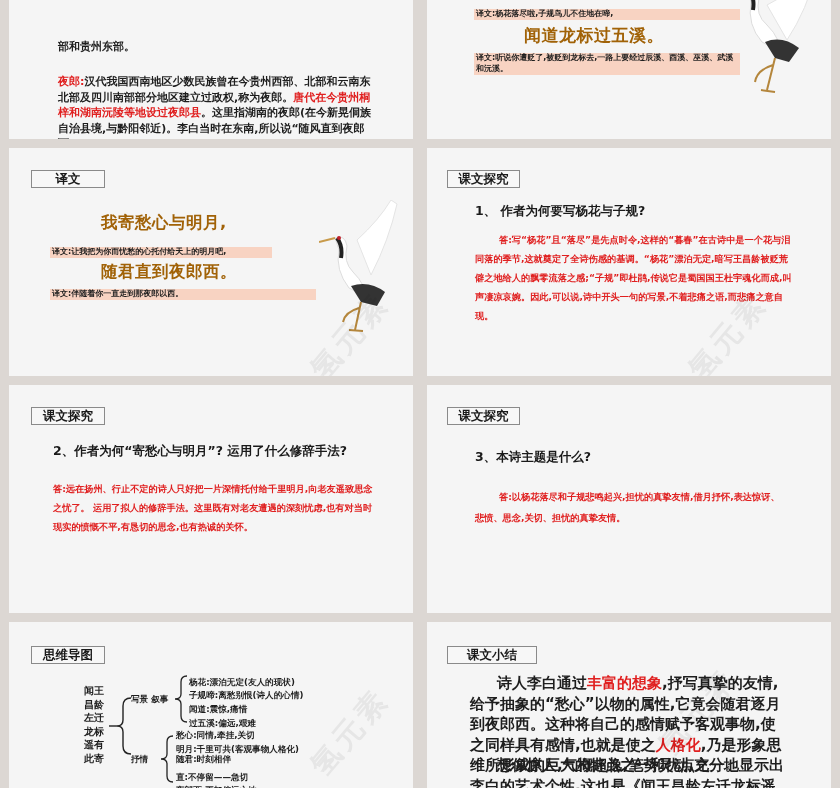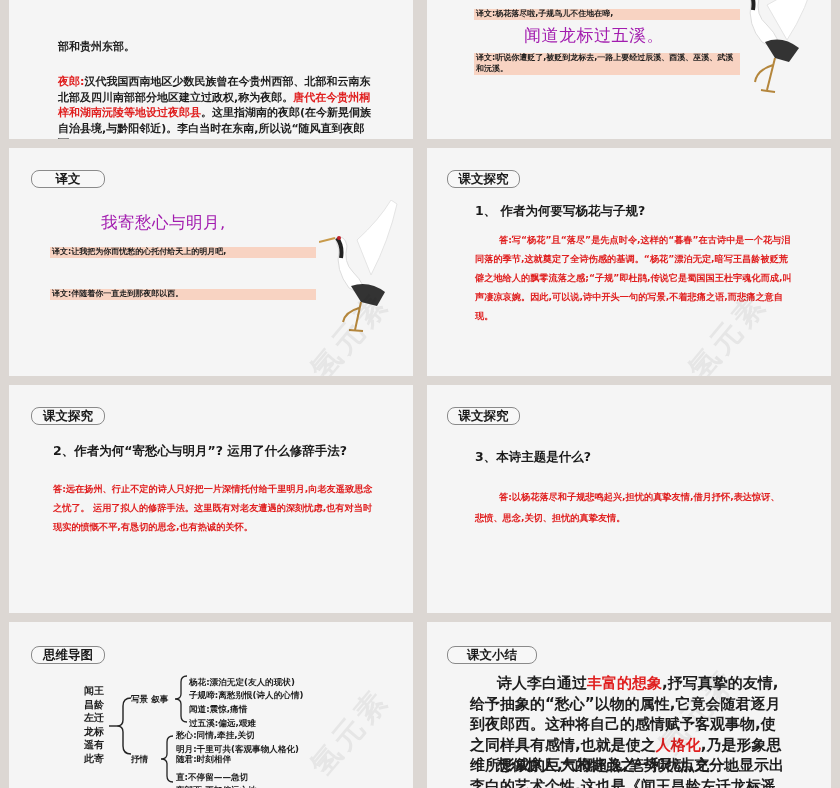--- a/index.html
+++ b/index.html
@@ -19,35 +19,35 @@
   .row1 { top: -90px; height: 229px; }
   .row2 { top: 148px; height: 228px; }
   .row3 { top: 385px; height: 228px; }
   .row4 { top: 622px; height: 228px; }
 
   .pill {
     position: absolute;
     left: 22px; top: 22px;
     height: 18px;
     border: 1px solid #8a8a8a;
-    border-radius: 8px;
+    border-radius: 0;
     font-weight: bold;
     font-size: 12.5px;
     color: #1a1a1a;
     line-height: 16px;
     text-align: center;
     background: #f7f7f7;
   }
   .red { color: #e02020; }
 
   
   .s1 { font-size: 11px; font-weight: bold; line-height: 15.5px; color: #1e1e1e; position: absolute; left: 49px; width: 320px; margin-top: 47px; }
 
   
-  .poem-line { position: absolute; font-weight: normal; color: #a21caf; font-size: 16.5px; letter-spacing: 0.5px; }
+  .poem-line { position: absolute; font-weight: bold; color: #a16207; font-size: 16.5px; letter-spacing: 0.5px; }
   .trans-bar { position: absolute; background: #f8d3c2; font-size: 8px; font-weight: bold; color: #1e1e1e; line-height: 10.5px; padding: 0 2px; }
 
   .question { position: absolute; font-size: 12.5px; font-weight: bold; color: #1a1a1a; }
   .answer { position: absolute; font-size: 9.2px; font-weight: bold; color: #e02020; line-height: 19px; }
 
   
   .mm-text { position: absolute; font-size: 8.6px; font-weight: bold; color: #1e1e1e; white-space: nowrap; }
   .mm-root { position: absolute; font-size: 10px; font-weight: bold; color: #1e1e1e; line-height: 13.6px; width: 22px; text-align: center; }
 
   .summary { position: absolute; font-size: 15px; font-weight: bold; color: #1e1e1e; line-height: 20.5px; }
@@ -76,21 +76,22 @@
     <path d="M2 22 L20 20" stroke="#c89a4a" stroke-width="2"></path>
     <path d="M38 72 Q55 65 72 78 L62 92 L48 88 Z" fill="#333"></path>
     <path d="M48 88 L40 120 M46 95 Q30 100 28 112" stroke="#b4863c" stroke-width="2" fill="none"></path>
     <path d="M34 120 L48 122" stroke="#b4863c" stroke-width="2"></path>
   </svg>
 </div>
 
 <div class="slide col-l row2">
   <div class="pill" style="width:74px;">译文</div>
   <div class="poem-line" style="left:92px; top:64px;">我寄愁心与明月,</div>
-  <div class="trans-bar" style="left:41px; top:99px; width:266px;">译文:让我把为你而忧愁的心托付给天上的明月吧,</div>
+  <div class="trans-bar" style="left:41px; top:99px; width:222px;">译文:让我把为你而忧愁的心托付给天上的明月吧,</div>
+  <div class="poem-line" style="left:92px; top:113px;">随君直到夜郎西。</div>
   <div class="trans-bar" style="left:41px; top:141px; width:266px;">译文:伴随着你一直走到那夜郎以西。</div>
   <svg class="crane" style="left:310px; top:52px;" width="80" height="135" viewBox="0 0 80 135">
     <path d="M38 40 Q60 20 72 0 L78 4 Q70 40 52 75 Z" fill="#fff" stroke="#e4e4e4"></path>
     <path d="M16 38 Q26 34 28 46 Q24 62 34 72 Q48 86 44 95 L30 88 Q16 70 20 50 Z" fill="#fff" stroke="#ddd"></path>
     <path d="M18 38 Q24 46 22 58" stroke="#222" stroke-width="4" fill="none"></path>
     <circle cx="20" cy="38" r="2" fill="#c0202a"></circle>
     <path d="M0 42 L16 38" stroke="#c89a4a" stroke-width="2"></path>
     <path d="M32 86 Q50 80 66 92 L58 106 L42 102 Z" fill="#333"></path>
     <path d="M42 102 L36 130 M40 108 Q26 112 24 122" stroke="#b4863c" stroke-width="2" fill="none"></path>
     <path d="M30 130 L44 131" stroke="#b4863c" stroke-width="2"></path>

